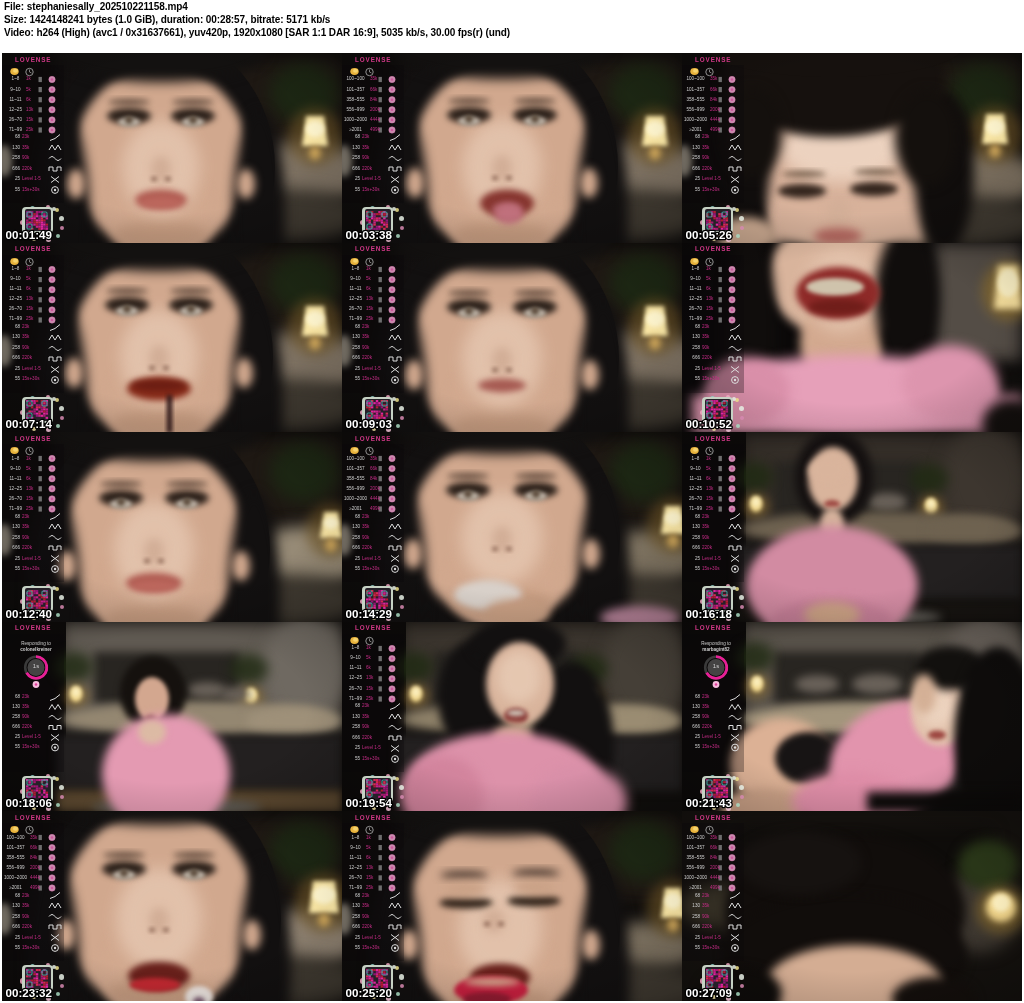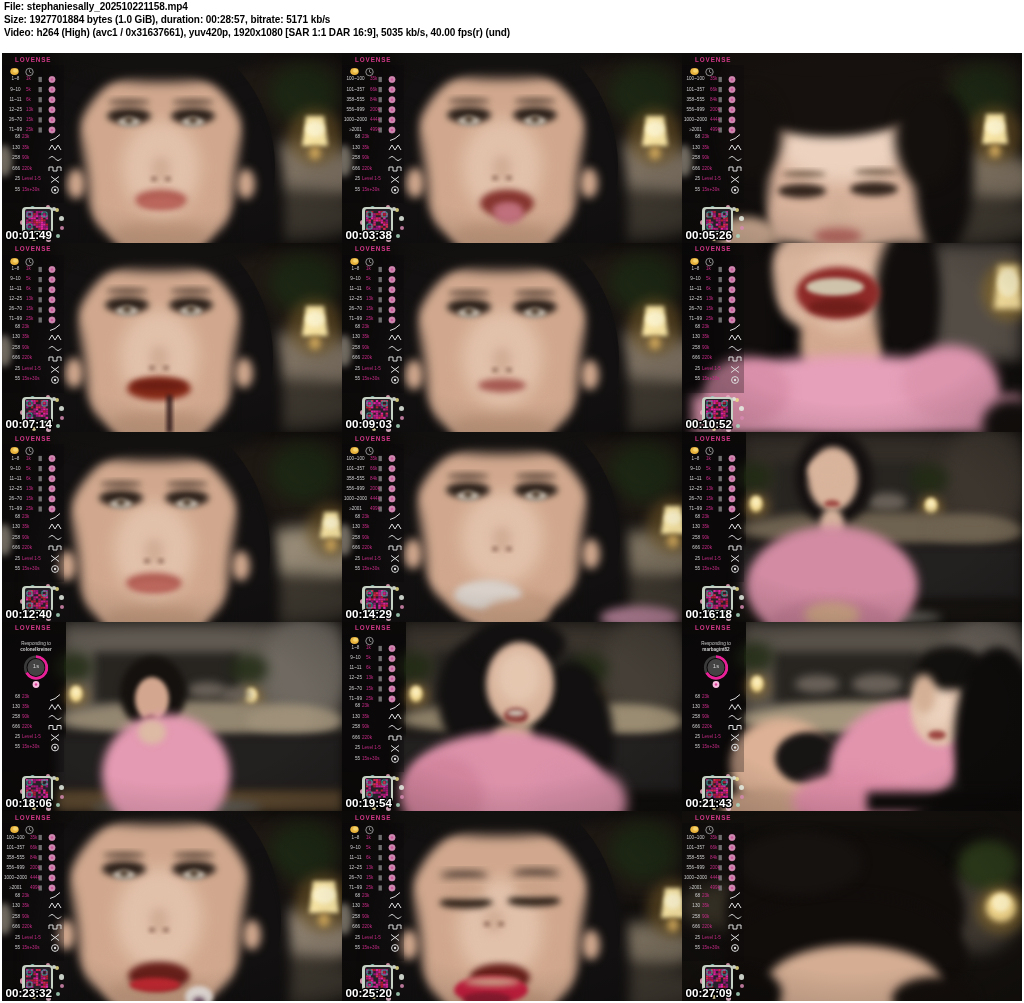--- a/index.html
+++ b/index.html
@@ -35,22 +35,22 @@
         <feGaussianBlur stdDeviation="8"></feGaussianBlur>
       </filter>
       <radialGradient id="vig" cx="50%" cy="45%" r="72%">
         <stop offset="55%" stop-color="#000" stop-opacity="0"></stop>
         <stop offset="100%" stop-color="#000" stop-opacity="0.22"></stop>
       </radialGradient>
     </defs>
   </svg>
 <div class="hd">
     <div>File: stephaniesally_202510221158.mp4</div>
-    <div>Size: 1927701884 bytes (1.0 GiB), duration: 00:28:57, bitrate: 5171 kb/s</div>
-    <div>Video: h264 (High) (avc1 / 0x31637661), yuv420p, 1920x1080 [SAR 1:1 DAR 16:9], 5035 kb/s, 40.00 fps(r) (und)</div>
+    <div>Size: 1424148241 bytes (1.0 GiB), duration: 00:28:57, bitrate: 5171 kb/s</div>
+    <div>Video: h264 (High) (avc1 / 0x31637661), yuv420p, 1920x1080 [SAR 1:1 DAR 16:9], 5035 kb/s, 30.00 fps(r) (und)</div>
   </div>
 <div class="th" style="left:2px;top:53px">
     <svg class="sc" width="340" height="190" viewBox="0 0 340 190">
       <rect x="0" y="0" width="340" height="190" fill="#0e0c0b"></rect>
       <rect x="195" y="5" width="145" height="85" fill="#1e1813" filter="url(#b8)"></rect>
       <rect x="55" y="5" width="165" height="60" fill="#131010" filter="url(#b8)"></rect>
       <ellipse cx="302" cy="40" rx="34" ry="30" fill="#1c2613" filter="url(#b8)"></ellipse>
       <ellipse cx="302" cy="120" rx="64" ry="32" fill="#7d7162" filter="url(#b8)"></ellipse>
       <ellipse cx="287" cy="162" rx="75" ry="26" fill="#403a31" filter="url(#b8)"></ellipse>
       <ellipse cx="313" cy="84" rx="27" ry="29" fill="#6e5526" filter="url(#b6)" opacity="0.6"></ellipse>

